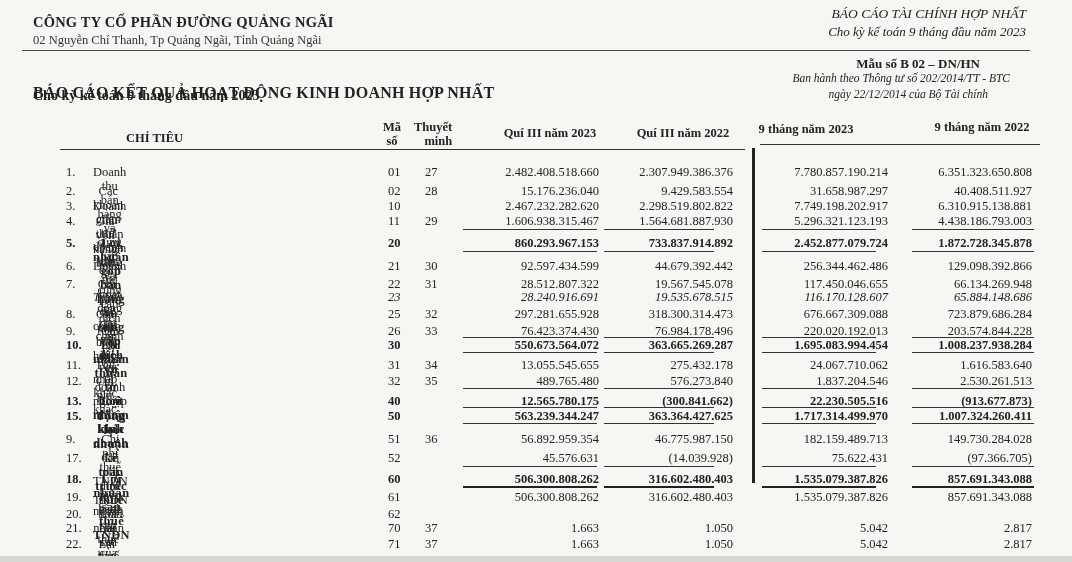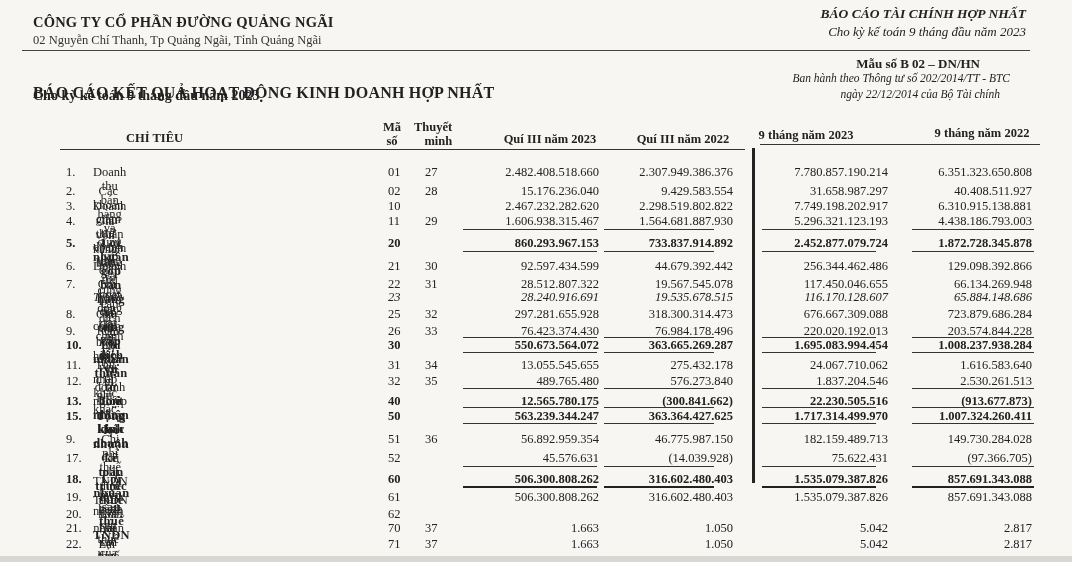--- a/index.html
+++ b/index.html
@@ -7,33 +7,33 @@
     width:1072px; height:562px; overflow:hidden;
     background:#f7f6f3;
     font-family:"Liberation Serif","DejaVu Serif",serif;
     color:#222;
     position:relative;
   }
   .abs { position:absolute; white-space:nowrap; }
   .company { left:33px; top:14px; font-size:14.5px; font-weight:bold; letter-spacing:0.2px; }
   .address { left:33px; top:33px; font-size:12.5px; color:#333; }
   .top-rule { position:absolute; left:22px; top:50px; width:1008px; height:1px; background:#444; }
-  .report-type { right:46px; top:6px; font-size:13.5px; font-weight:bold; font-style:italic;text-align:right; }
+  .report-type { right:46px; top:6px; font-size:13.5px; font-weight:normal; font-style:italic;text-align:right; }
   .period-top { right:46px; top:24px; font-size:13px; font-style:italic; }
   .main-title { left:33px; top:67px; font-size:16px; font-weight:bold; letter-spacing:0.2px;margin-top:17px; }
   .main-sub { left:33px; top:88px; font-size:14px; font-weight:bold; }
   .form-no { right:92px; top:56px; font-size:13px; font-weight:bold; }
   .form-issue { right:62px; top:72px; font-size:11.5px; font-style:italic; }
-  .form-date { right:72px; top:88px; font-size:11.5px; font-style:italic; }
+  .form-date { right:84px; top:88px; font-size:11.5px; font-style:italic; }
 
   .hdr { font-size:12.5px; font-weight:bold; }
   .hdr-chitieu { left:92px; top:131px;margin-left:34px; }
   .hdr-ma { left:383px; top:120px; text-align:center; line-height:14px; }
   .hdr-tm { left:414px; top:120px; text-align:right; line-height:14px; }
-  .hdr-col { text-align:center; width:140px;margin-top:6px; }
+  .hdr-col { text-align:center; width:140px; }
   .hdr-rule { position:absolute; height:1px; background:#333; top:149px; }
   .divider { position:absolute; left:752px; top:148px; width:3px; height:335px; background:#222; }
 
   .row { position:absolute; left:0; height:14px; font-size:12.5px; line-height:14px; }
   .row .idx { position:absolute; left:66px; }
   .row .label { position:absolute; left:93px;text-align:center; }
   .row .code { position:absolute; left:388px; }
   .row .note { position:absolute; left:425px; }
   .row .v { position:absolute; text-align:right; width:150px; }
   .row .v1 { left:449px; }

